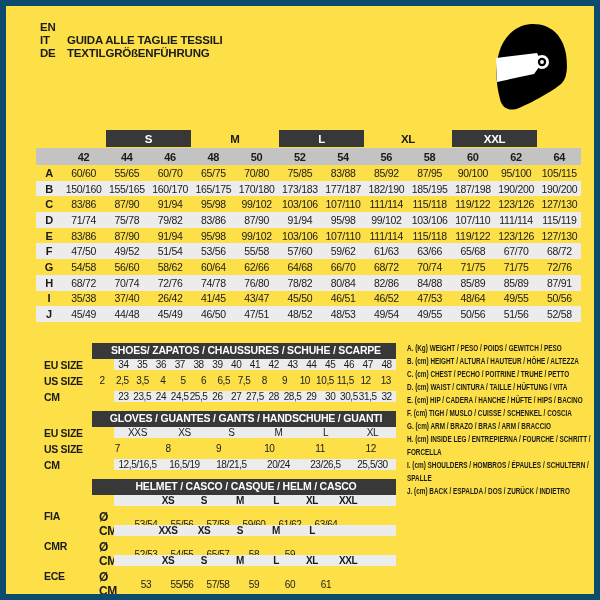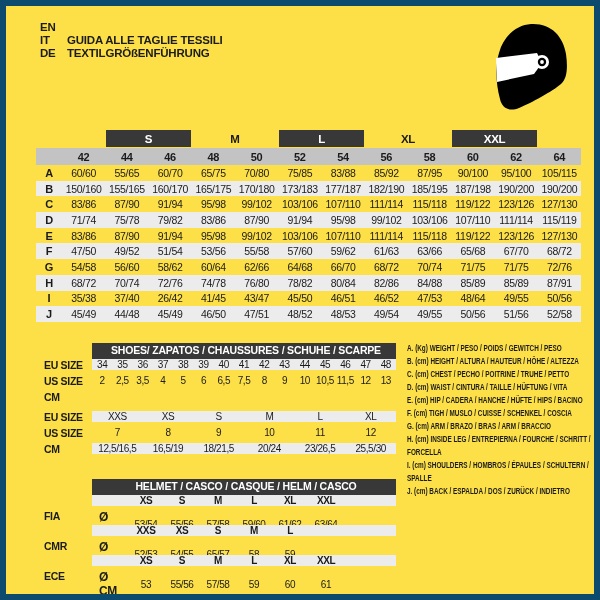--- a/index.html
+++ b/index.html
@@ -31,21 +31,21 @@
   
   .btable { position:absolute; left:38px; width:352px; }
   .btitle-row { display:flex; }
   .bspacer { width:48px; flex:none; }
   .btitle { flex:1; background:#383838; color:#fff; font-weight:bold; font-size:10.5px;
             height:16px; line-height:14.5px; padding-left:4px; box-sizing:border-box; letter-spacing:-0.2px; white-space:nowrap;text-align:center; }
   .brow { display:flex; height:16px; align-items:flex-start; }
   .brow.h { height:15px; }
   .blabel { width:48px; flex:none; font-weight:bold; font-size:10.5px; letter-spacing:-0.3px; display:flex; align-items:center; }
   .bcells { flex:1; display:flex; align-items:center; }
-  .bcells.gray { background:#ececec; }
+  .bcells.gray { background:#ececec;margin-left:22px; }
   .bcell { flex:1 0 0; text-align:center; font-size:10px; letter-spacing:-0.4px; white-space:nowrap; }
   .hunit { width:36px; flex:none; font-weight:bold; font-size:12px; letter-spacing:-0.3px; padding-left:7px; box-sizing:border-box; }
   .hcell { width:36px; flex:none; text-align:center; font-size:10px; letter-spacing:-0.4px; white-space:nowrap; }
   .hcell.hsize { font-weight:bold; }
 
   
   .legend { position:absolute; left:401px; top:336px; width:199px; }
   .legend-item { transform:scaleX(0.75); transform-origin:0 0; width:258px;
                  font-weight:bold; font-size:8.5px; line-height:13px; }
 </style>
@@ -295,25 +295,46 @@
             <div class="bcell">9</div>
             <div class="bcell">10</div>
             <div class="bcell">10,5</div>
             <div class="bcell">11,5</div>
             <div class="bcell">12</div>
             <div class="bcell">13</div>
           </div>
         </div>
         <div class="brow">
           <div class="blabel">CM</div>
+          <div class="bcells gray">
+            <div class="bcell">23</div>
+            <div class="bcell">23,5</div>
+            <div class="bcell">24</div>
+            <div class="bcell">24,5</div>
+            <div class="bcell">25,5</div>
+            <div class="bcell">26</div>
+            <div class="bcell">27</div>
+            <div class="bcell">27,5</div>
+            <div class="bcell">28</div>
+            <div class="bcell">28,5</div>
+            <div class="bcell">29</div>
+            <div class="bcell">30</div>
+            <div class="bcell">30,5</div>
+            <div class="bcell">31,5</div>
+            <div class="bcell">32</div>
+          </div>
         </div>
       </div>
   </div>
 
   <div class="btable" style="top:405px">
+    <div class="btitle-row">
+      <div class="bspacer"></div>
+      <div class="btitle">GLOVES / GUANTES / GANTS / HANDSCHUHE / GUANTI</div>
+    </div>
     <div>
         <div class="brow">
           <div class="blabel">EU SIZE</div>
           <div class="bcells gray">
             <div class="bcell">XXS</div>
             <div class="bcell">XS</div>
             <div class="bcell">S</div>
             <div class="bcell">M</div>
             <div class="bcell">L</div>
             <div class="bcell">XL</div>

